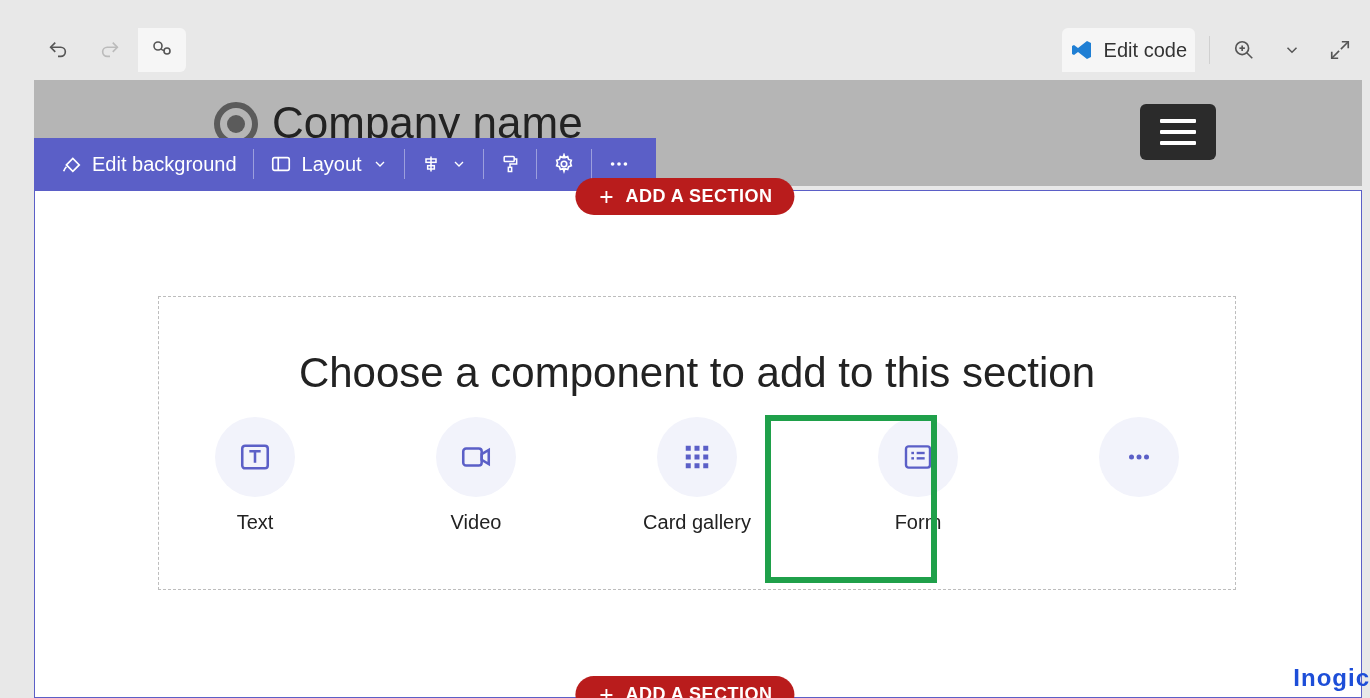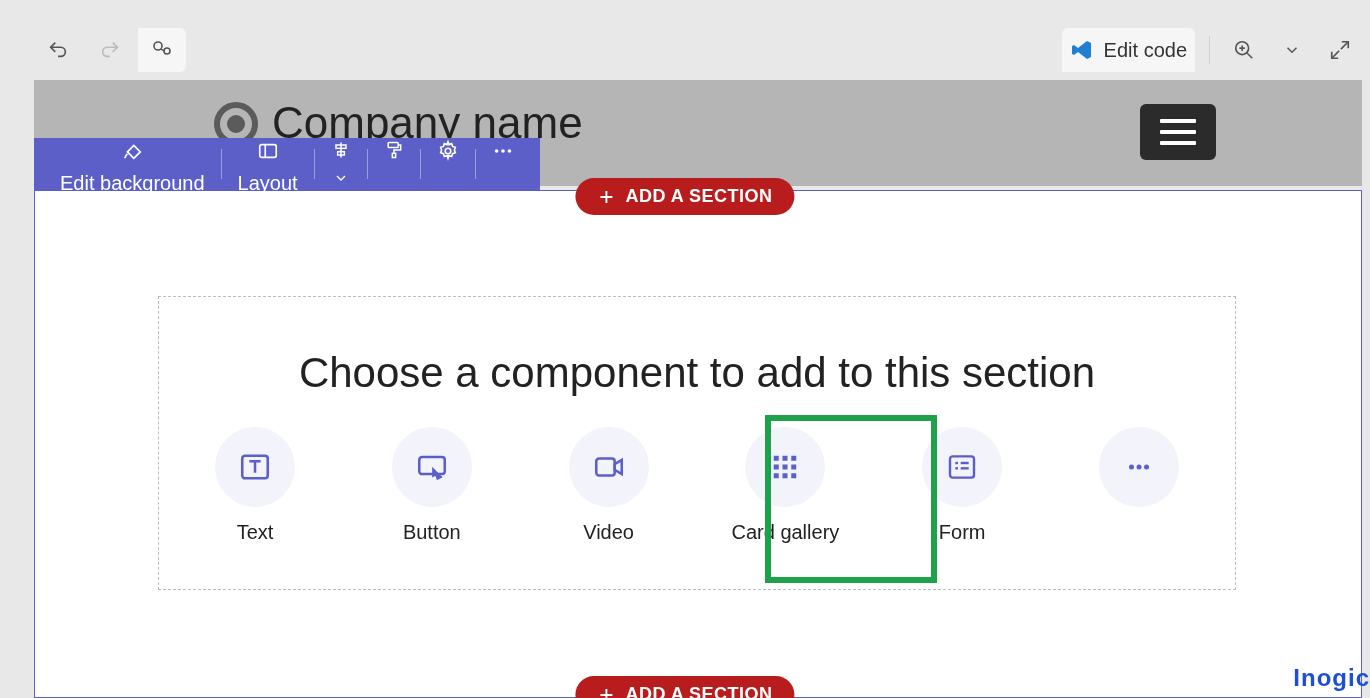--- a/index.html
+++ b/index.html
@@ -52,21 +52,21 @@
     align-items: center; justify-content: center; gap: 7px;
   }
   .hamburger span { width: 36px; height: 4px; background: #fff; border-radius: 1px; }
 
   
   .edit-toolbar {
     position: absolute; top: 138px; left: 34px; height: 52px;
     background: #5b5fc7; display: flex; align-items: center; color: #fff;
     padding: 0 14px; font-size: 20px; z-index: 5;
   }
-  .et-item { display: flex; align-items: center; gap: 10px; padding: 2px 12px; height: 100%; flex-direction: column; }
+  .et-item { display: flex; align-items: center; gap: 10px; padding: 16px 12px; height: 100%; }
   .et-sep { width: 1px; height: 30px; background: rgba(255,255,255,0.4); margin: 0 4px; }
 
   
   .section-outline {
     position: absolute; top: 190px; left: 34px; right: 8px; height: 508px;
     border: 1px solid #5b5fc7; background: #fff;
   }
   .add-section-pill {
     position: absolute; left: 50%; transform: translateX(-50%);
     background: #b91c1c; color: #fff; font-weight: 600;
@@ -79,21 +79,21 @@
   
   .picker {
     position: absolute; top: 296px; left: 158px; width: 1078px; height: 294px;
     border: 1px dashed #bdbdbd; background: #fff;
   }
   .picker-title {
     position: absolute; top: 52px; left: 0; right: 0; text-align: center;
     font-size: 42px; color: #222;
   }
   .component-row {
-    position: absolute; top: 130px; left: 26px; right: 26px;
+    position: absolute; top: 120px; left: 26px; right: 26px;
     display: flex; justify-content: space-between; align-items: flex-start;
   }
   .comp {
     width: 140px; display: flex; flex-direction: column; align-items: center; gap: 14px;
   }
   .comp-circle {
     width: 80px; height: 80px; border-radius: 50%; background: #f2f3fb;
     display: flex; align-items: center; justify-content: center; color: #5b5fc7;
   }
   .comp-label { font-size: 20px; color: #222; }
@@ -278,29 +278,20 @@
     <div class="comp">
       <div class="comp-circle">
         <svg width="34" height="34" viewBox="0 0 24 24" fill="none" stroke="#5b5fc7" stroke-width="1.8">
             <rect x="3" y="4" width="18" height="16" rx="2"></rect>
             <path d="M8 8h8M12 8v8"></path>
           </svg>
       </div>
       <div class="comp-label">Text</div>
     </div>
 
-    <div class="comp">
-      <div class="comp-circle">
-        <svg width="34" height="34" viewBox="0 0 24 24" fill="none" stroke="#5b5fc7" stroke-width="1.8">
-            <rect x="3" y="5" width="18" height="12" rx="2"></rect>
-            <path d="M13 14l5 5-2 1-1-3-2 1v-4z" fill="#5b5fc7"></path>
-          </svg>
-      </div>
-      <div class="comp-label">Button</div>
-    </div>
 
 
     <div class="comp">
       <div class="comp-circle">
         <svg width="34" height="34" viewBox="0 0 24 24" fill="none" stroke="#5b5fc7" stroke-width="1.8">
             <rect x="3" y="6" width="13" height="12" rx="2"></rect>
             <path d="M16 10l5-3v10l-5-3z"></path>
           </svg>
       </div>
       <div class="comp-label">Video</div>

